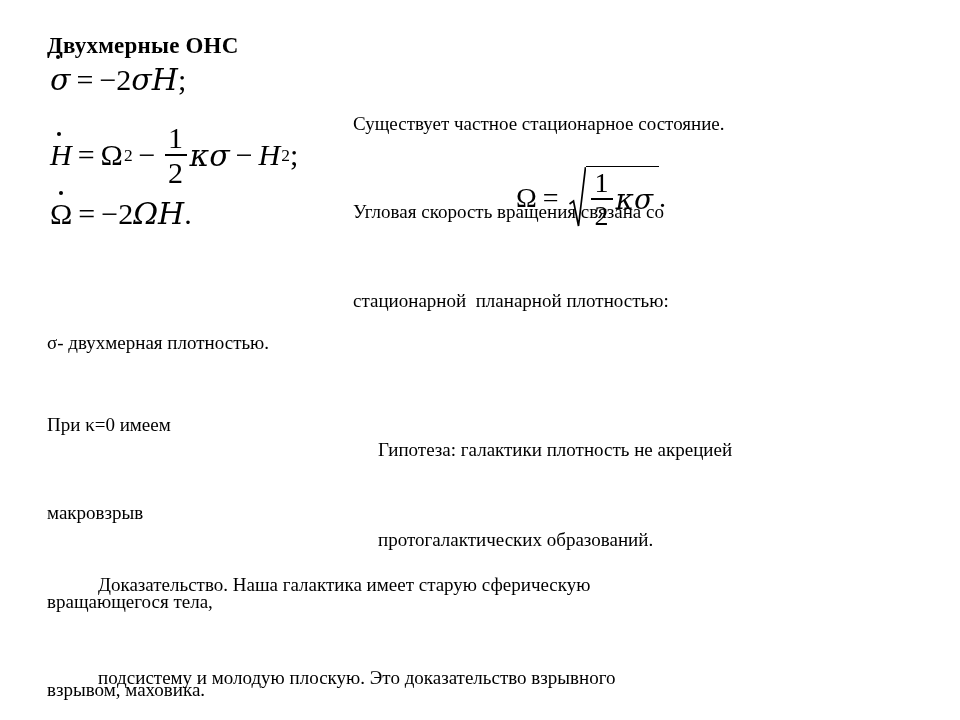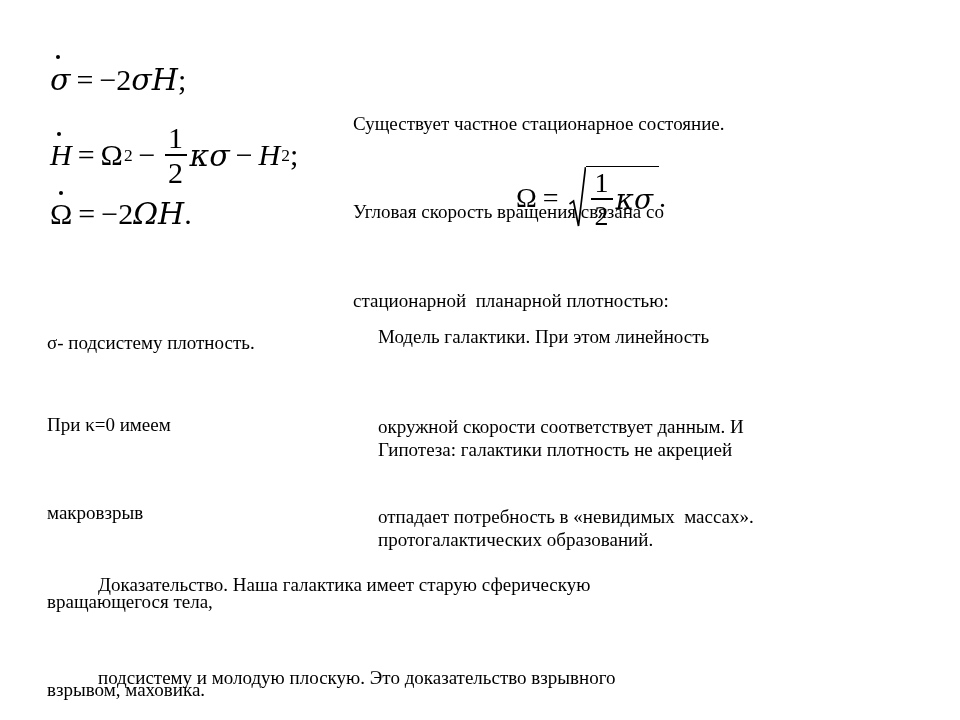--- a/index.html
+++ b/index.html
@@ -127,20 +127,21 @@
   #para-exists { left: 353px; top: 50px;  font-size: 19px; line-height: 1.55; }
   #para-model  { left: 378px; top: 262px; font-size: 19px; line-height: 1.58; }
   #para-hyp    { left: 378px; top: 375px; font-size: 19px; line-height: 1.58; }
   #para-proof  { left: 98px;  top: 508px; font-size: 19px; line-height: 1.63; }
 </style>
 </head>
 <body>
 
 <div class="slide">
 
+  <div class="txt slide-title">Двухмерные ОНС</div>
 
   <div class="math" id="eq-sigma">
     <span class="dotacc mgi">σ</span>
     <span class="op">=</span>
     <span class="mn">−</span>
     <span class="mn">2</span>
     <span class="mgi">σH</span>
     <span class="mn">;</span>
   </div>
 
@@ -186,41 +187,36 @@
           <span class="bar"></span>
           <span class="den">2</span>
         </span>
         <span class="mgi">κσ</span>
       </span>
     </span>
     <span class="mn">.</span>
   </div>
 
   <div class="txt" id="legend">
-    <div>σ- подсистему плотность.</div>
+    <div>σ- двухмерная плотностью.</div>
   </div>
 
   <div class="txt" id="note-kappa">
     <div>При κ=0 имеем</div>
     <div>макровзрыв</div>
     <div>вращающегося тела,</div>
     <div>взрывом, маховика.</div>
   </div>
 
   <div class="txt" id="para-exists">
     <div>Существует частное стационарное состояние.</div>
     <div>Угловая скорость вращения связана со</div>
     <div>стационарной  планарной плотностью:</div>
   </div>
 
-  <div class="txt" id="para-model">
-    <div>Модель галактики. При этом линейность</div>
-    <div>окружной скорости соответствует данным. И</div>
-    <div>отпадает потребность в «невидимых  массах».</div>
-  </div>
 
   <div class="txt" id="para-hyp">
     <div>Гипотеза: галактики плотность не акрецией</div>
     <div>протогалактических образований.</div>
   </div>
 
   <div class="txt" id="para-proof">
     <div>Доказательство. Наша галактика имеет старую сферическую</div>
     <div>подсистему и молодую плоскую. Это доказательство взрывного</div>
     

